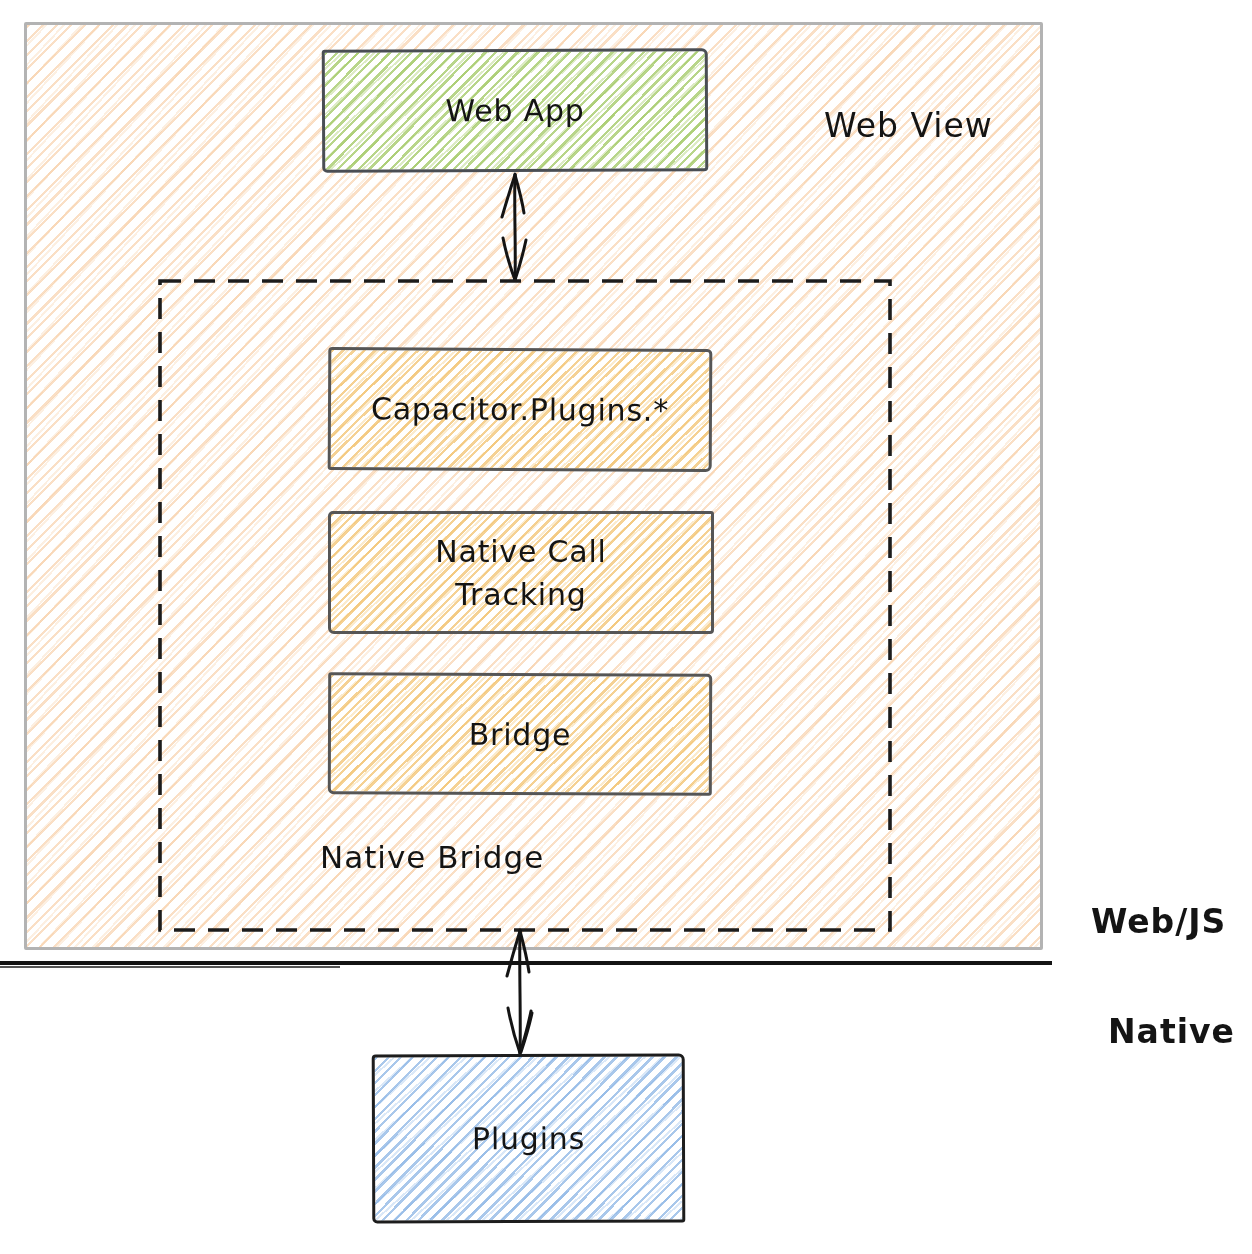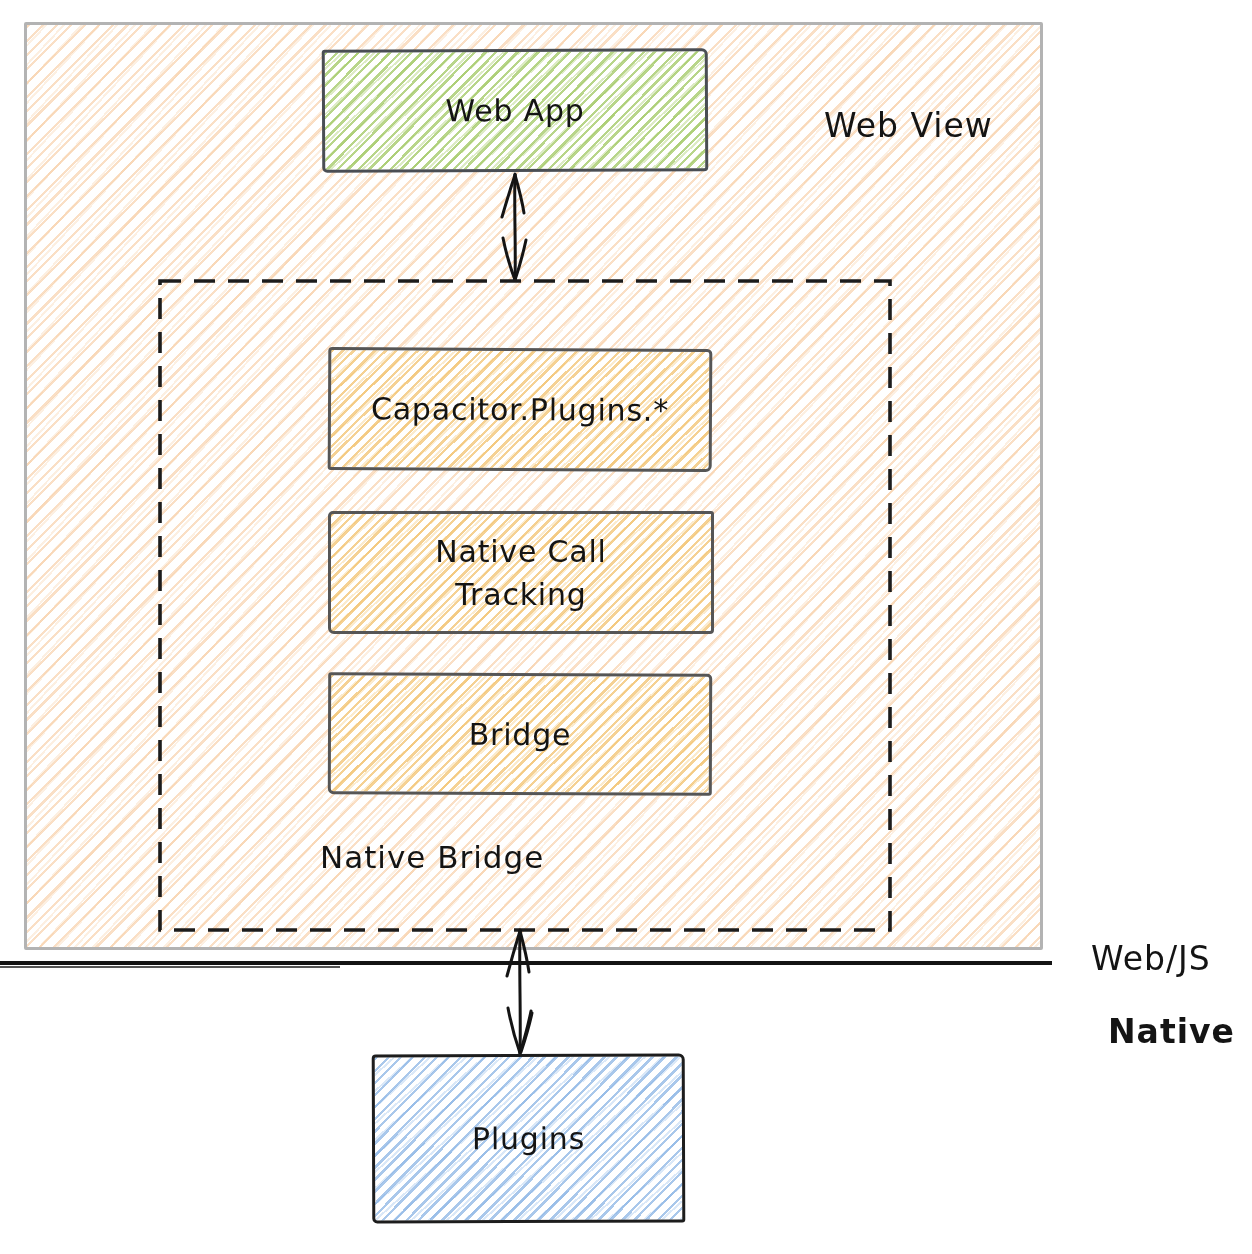--- a/index.html
+++ b/index.html
@@ -107,21 +107,21 @@
   .free-label {
     position: absolute;
     font-size: 33px;
     letter-spacing: 1px;
     white-space: nowrap;
     color: #141414;
     text-align: right;
   }
   .label-web-view      { left: 824px;  top: 106px; }
   .label-native-bridge { left: 320px;  top: 839px; width: 400px; text-align: left; font-size: 31px; }
-  .label-web-js        { left: 1091px; top: 939px; }
+  .label-web-js        { left: 1091px; top: 902px; font-weight: bold; }
   .label-native        { left: 1108px; top: 1012px; font-weight: bold; }
 
   
   .arrow { position: absolute; }
   .arrow-top    { left: 494px; top: 170px; }
   .arrow-bottom { left: 498px; top: 926px; }
 
   .layer-separator {
     position: absolute;
     left: 0; top: 961px;

